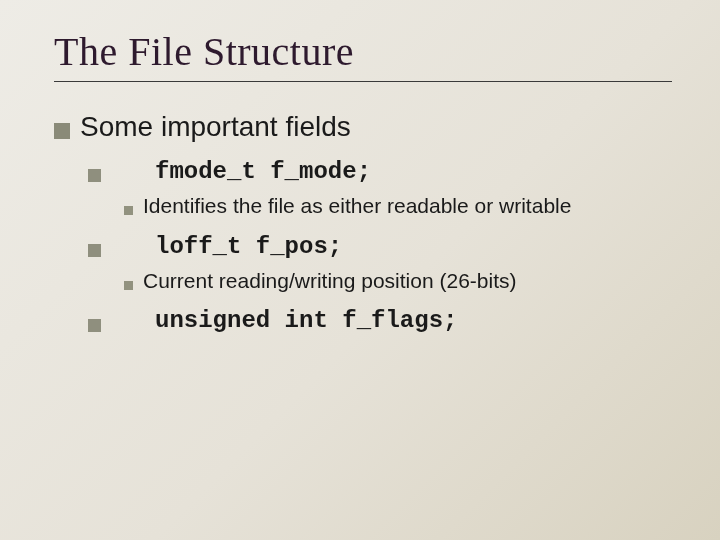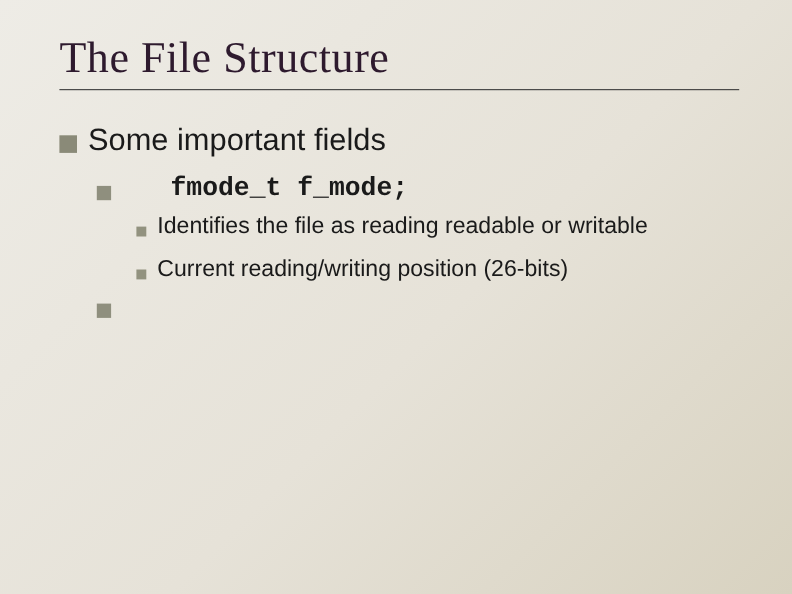--- a/index.html
+++ b/index.html
@@ -70,25 +70,30 @@
     <span class="sq"></span>
     <span>Some important fields</span>
   </div>
 
   <div class="bullet-row lvl2">
     <span class="sq"></span>
     <span class="mono">fmode_t f_mode;</span>
   </div>
   <div class="bullet-row lvl3">
     <span class="sq"></span>
-    <span class="wrap">Identifies the file as reading readable or writable</span>
+    <span class="wrap">Identifies the file as either readable or writable</span>
   </div>
 
+  <div class="bullet-row lvl2">
+    <span class="sq"></span>
+    <span class="mono">loff_t f_pos;</span>
+  </div>
   <div class="bullet-row lvl3">
     <span class="sq"></span>
     <span class="wrap">Current reading/writing position (26-bits)</span>
   </div>
 
   <div class="bullet-row lvl2">
     <span class="sq"></span>
+    <span class="mono">unsigned int f_flags;</span>
   </div>
 
 </div>
 
 </body></html>

